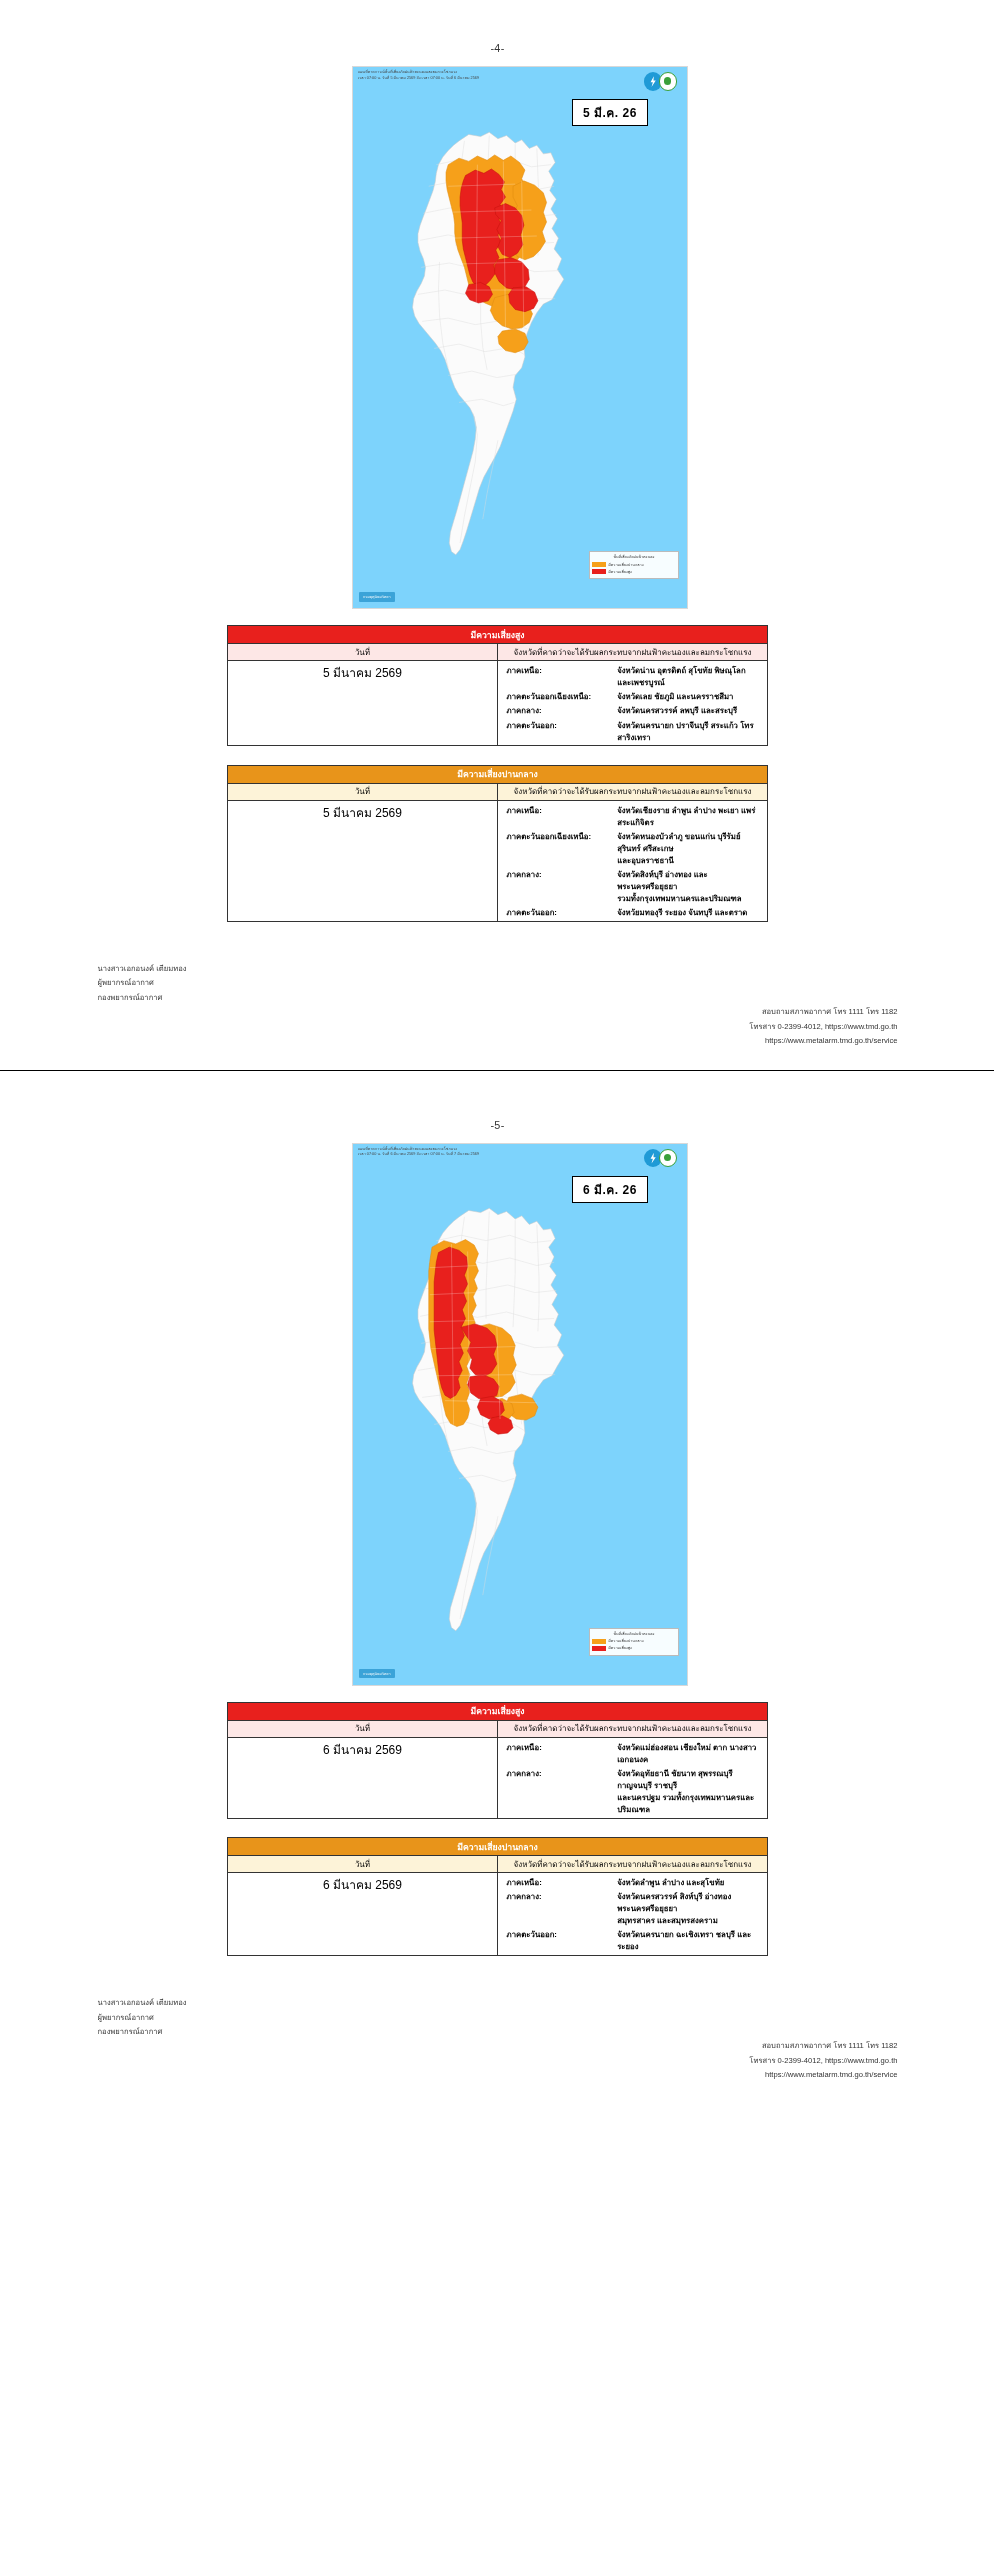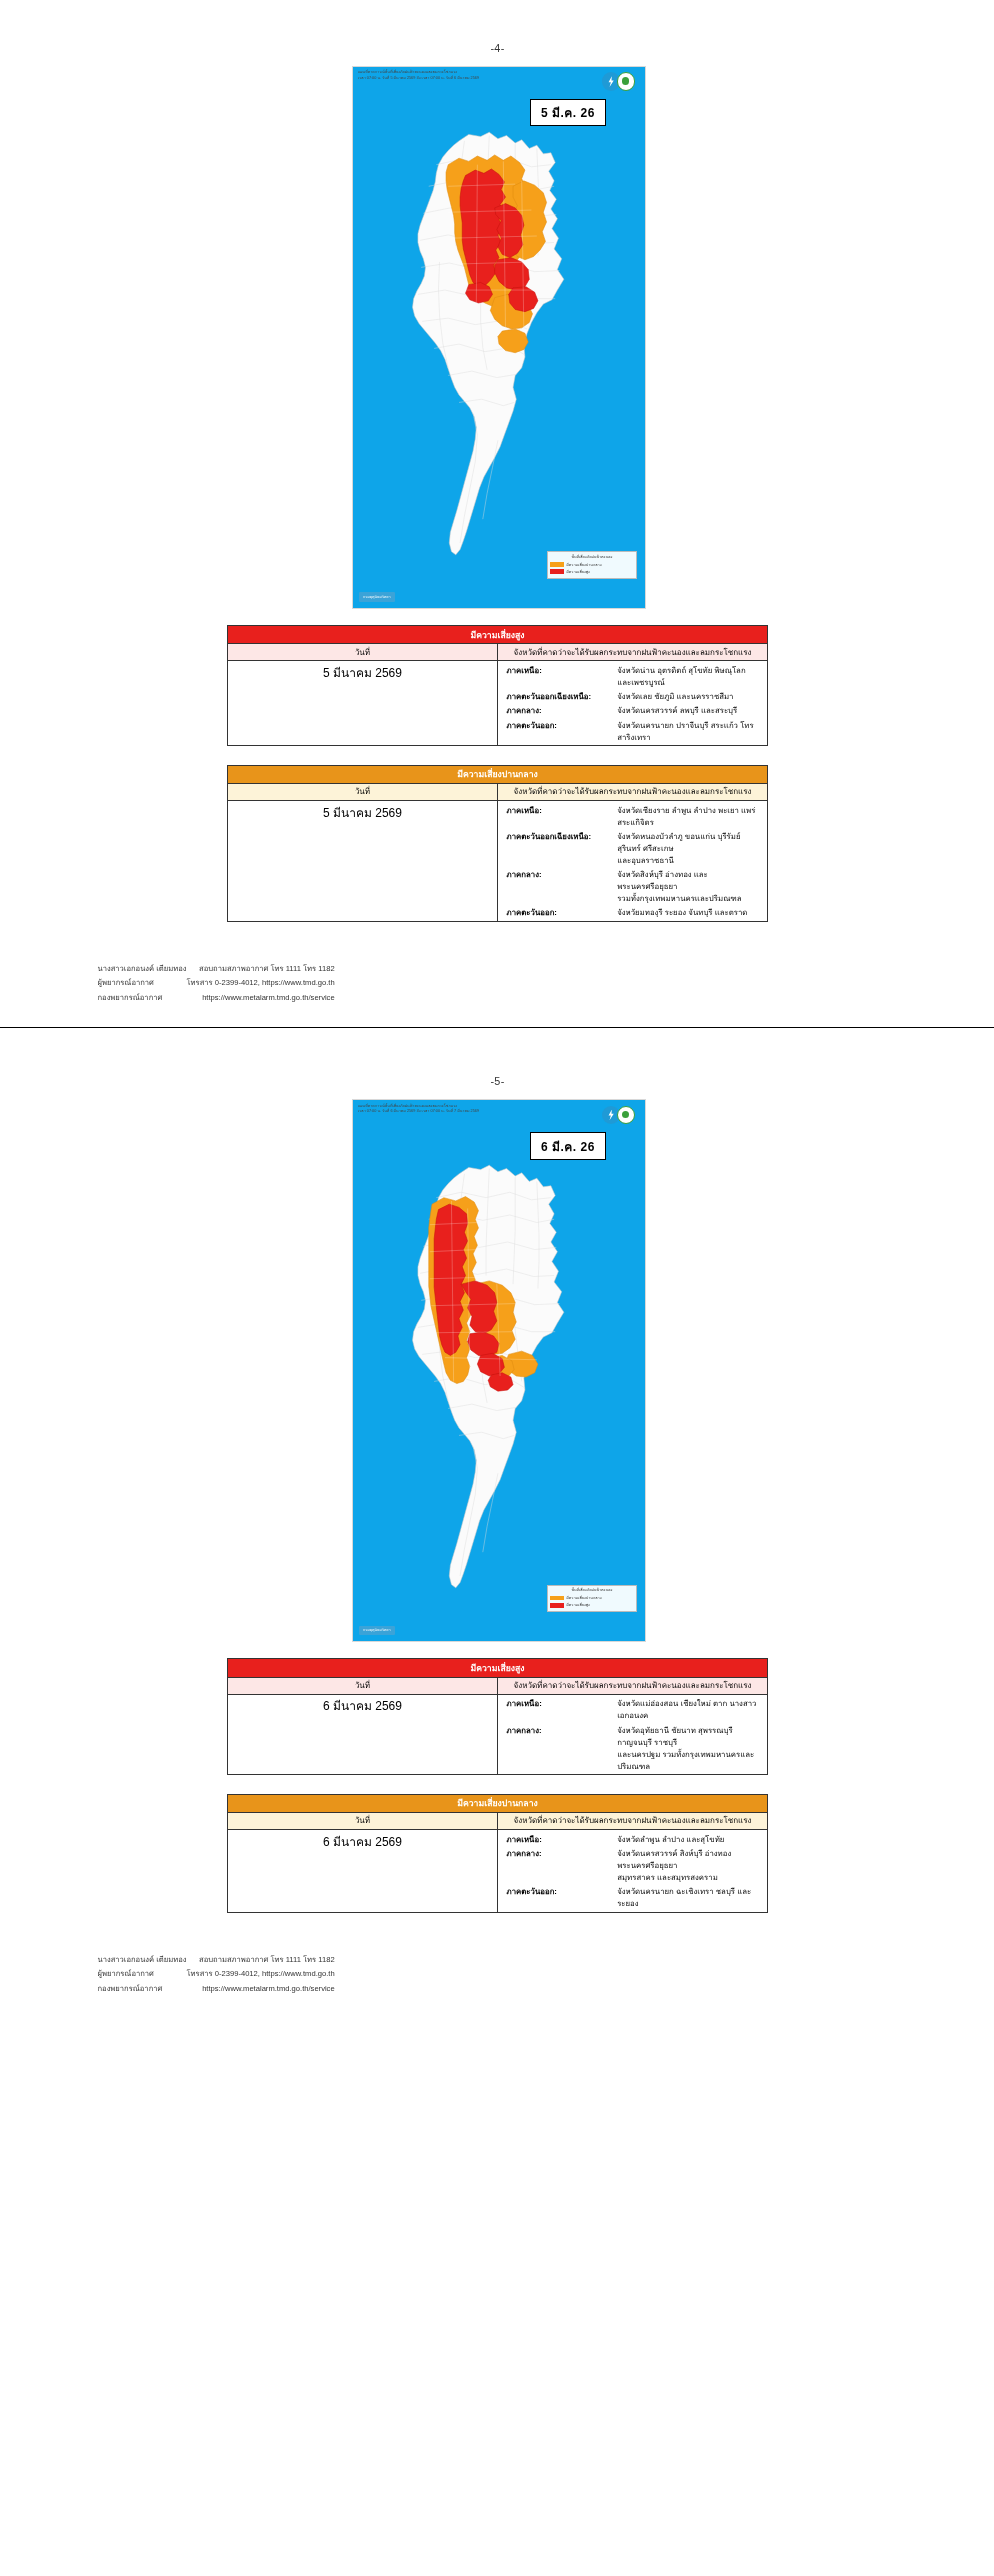--- a/index.html
+++ b/index.html
@@ -30,23 +30,24 @@
   
   .map-wrap {
     width: 292px;
     margin: 12px auto 0 auto;
     position: relative;
   }
   .map-box {
     position: relative;
     width: 292px;
     height: 541px;
-    background: #0ea5e9;
+    background: #7dd3fc;
     border: 0.5px solid #d8d8d8;
     overflow: hidden;
+    padding-left: 42px;
   }
   .map-header {
     position: absolute;
     top: 3.2px;
     left: 5.4px;
     width: 216px;
     font-size: 3.8px;
     line-height: 1.45;
     color: #444;
   }
@@ -192,39 +193,42 @@
     font-size: 12px;
     padding-top: 3.2px;
   }
   .c-body { padding: 0; }
   .rows { width: 100%; border-collapse: collapse; }
   .rows td {
     border: none;
     padding: 1.1px 2.2px;
     font-size: 7.8px;
     vertical-align: top;
+    font-weight: bold;
   }
   .rows td.region {
     width: 103px;
     font-weight: bold;
     white-space: nowrap;
     padding-left: 5.4px;
     margin-top: 8px;
   }
   .rows td.prov { padding-left: 5.4px; }
 
   
   .footer {
     width: 800px;
     margin: 0 auto;
     padding-top: 40px;
     display: flex;
+    justify-content: space-between;
     font-size: 7.6px;
     color: #333;
     line-height: 1.9;
+    flex-direction: column;
   }
   .footer .left div, .footer .right div { white-space: nowrap; }
   .footer .right { text-align: right; }
   .sep {
     width: 995px;
     height: 1.1px;
     background: #000;
     margin: 21.6px 0 0 0;
   }
   .spacer-bottom { height: 38px; }

